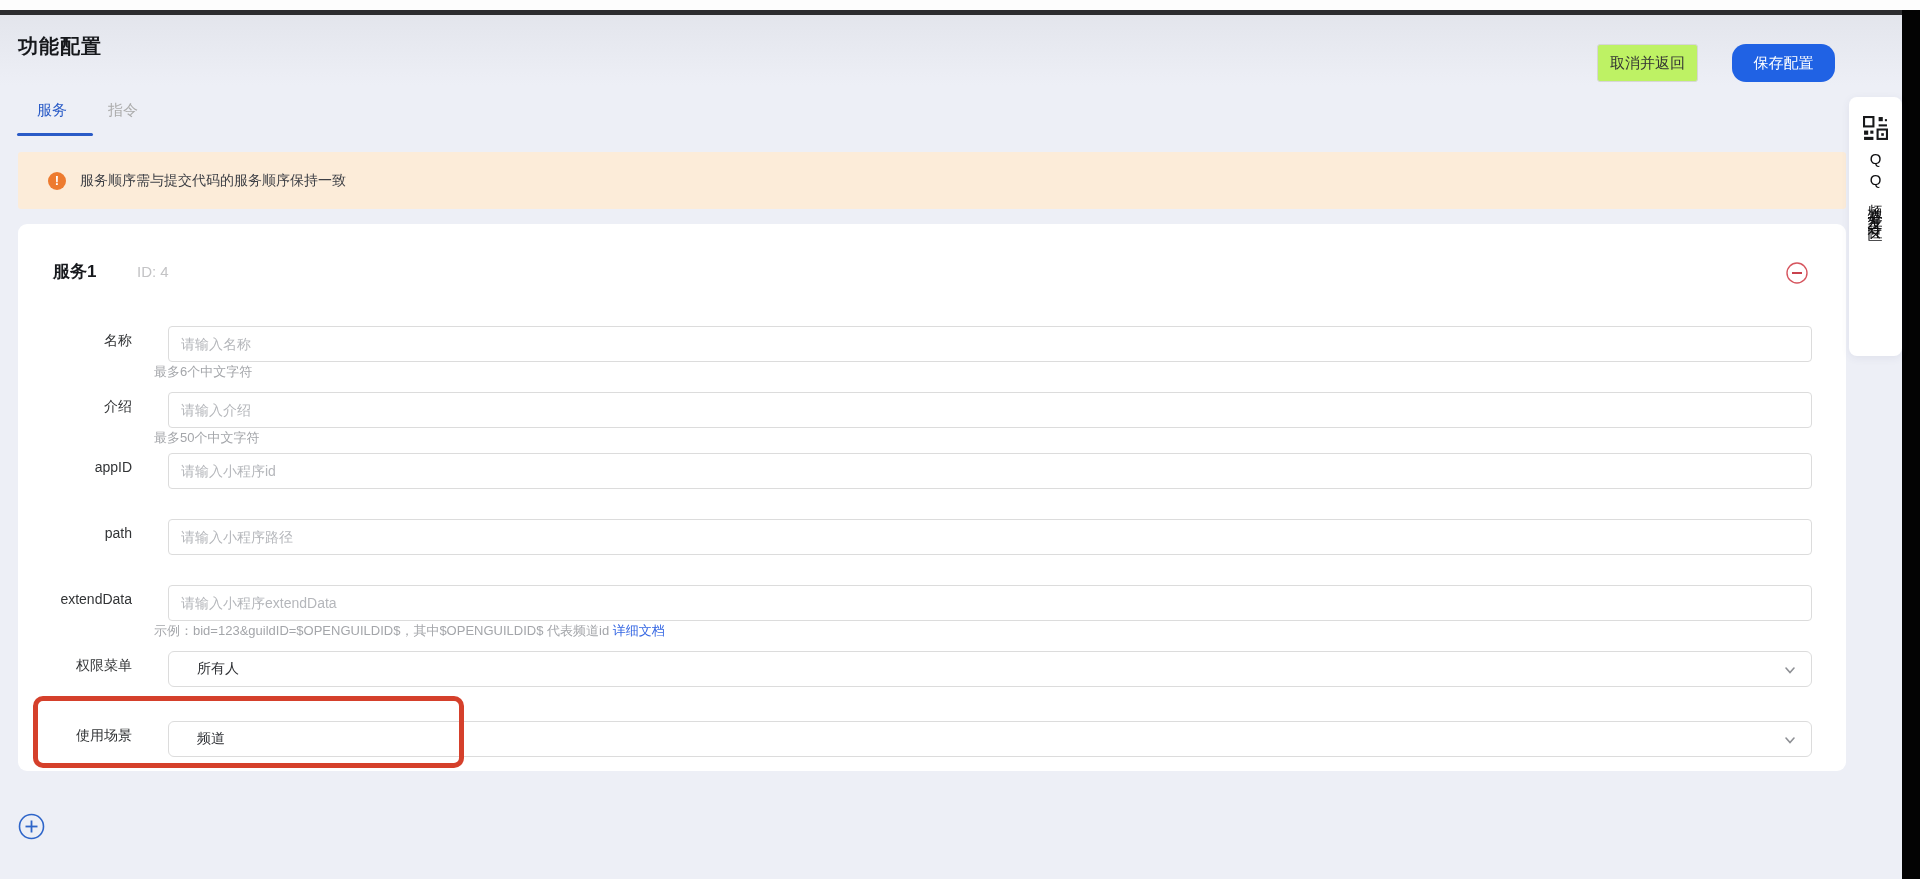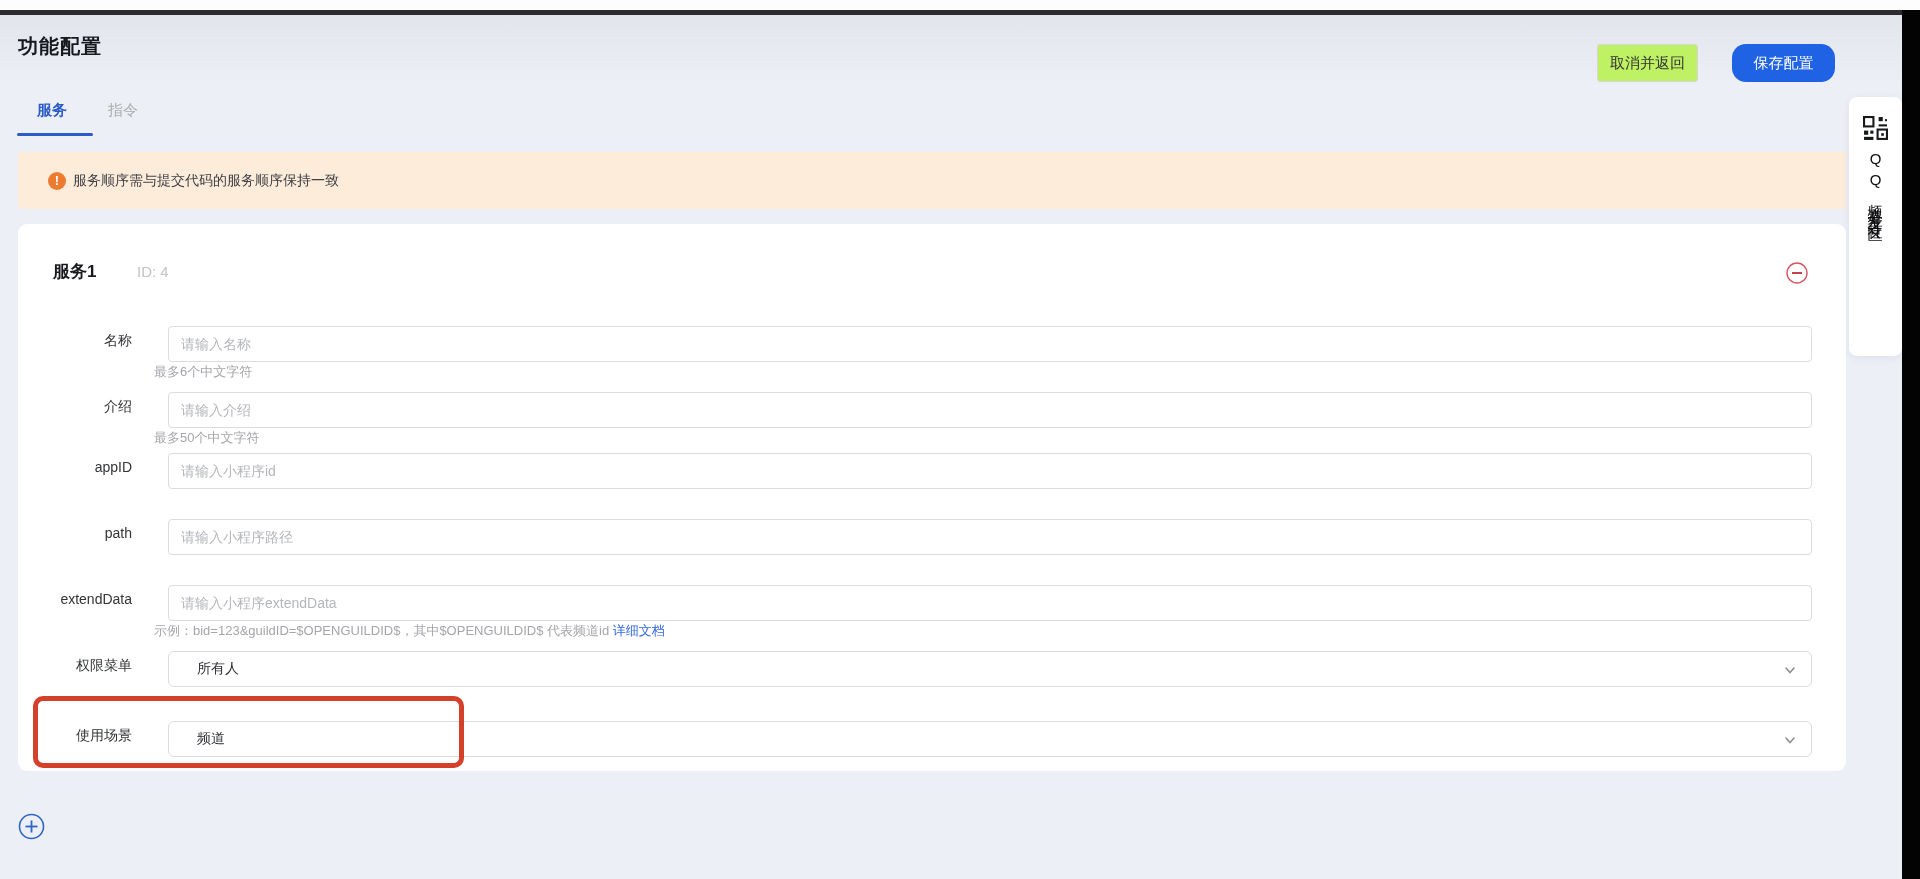--- a/index.html
+++ b/index.html
@@ -15,30 +15,30 @@
 
   
   .page-title{position:absolute;left:18px;top:33px;font-size:20px;font-weight:700;color:#16181c;letter-spacing:1px;}
   .btn{position:absolute;top:44px;height:38px;box-sizing:border-box;display:flex;align-items:center;justify-content:center;
        font-size:15px;cursor:pointer;}
   .btn-cancel{left:1597px;width:101px;background:#bef264;border:1px solid #d6d6d6;border-radius:3px;color:#333;}
   .btn-save{left:1732px;width:103px;border-radius:14px;color:#fff;border:none;}
 
   
   .tab{position:absolute;top:101px;font-size:15px;cursor:pointer;}
-  .tab-active{left:37px;font-weight:700;}
+  .tab-active{left:37px;font-weight:400;}
   .tab-inactive{left:108px;color:#acacac;}
   .tab-underline{position:absolute;left:17px;top:133px;width:76px;height:3px;border-radius:2px;}
 
   
   .banner{position:absolute;left:18px;top:152px;width:1828px;height:57px;background:#fcecd9;border-radius:3px;
           display:flex;align-items:center;box-sizing:border-box;padding-left:30px;}
   .warn-icon{width:18px;height:18px;border-radius:50%;color:#fff;font-size:13px;font-weight:700;
              display:flex;align-items:center;justify-content:center;flex:0 0 auto;}
-  .banner-text{margin-left:7px;font-size:14px;color:#3d3f45;}
+  .banner-text{margin-left:14px;font-size:14px;color:#3d3f45;}
 
   
   .card{position:absolute;left:18px;top:224px;width:1828px;height:547px;background:#fff;border-radius:9px;}
   .card-title{position:absolute;left:35px;top:36px;font-size:17px;font-weight:700;color:#17191d;}
   .card-id{position:absolute;left:119px;top:39px;font-size:15px;color:#c3c3c5;}
   .minus-btn{position:absolute;left:1768px;top:38px;width:22px;height:22px;cursor:pointer;}
 
   .frow{position:absolute;left:0;width:1828px;height:36px;}
   .flabel{position:absolute;left:0;top:0;width:114px;height:36px;line-height:36px;text-align:right;
           font-size:14px;color:#323436;}

